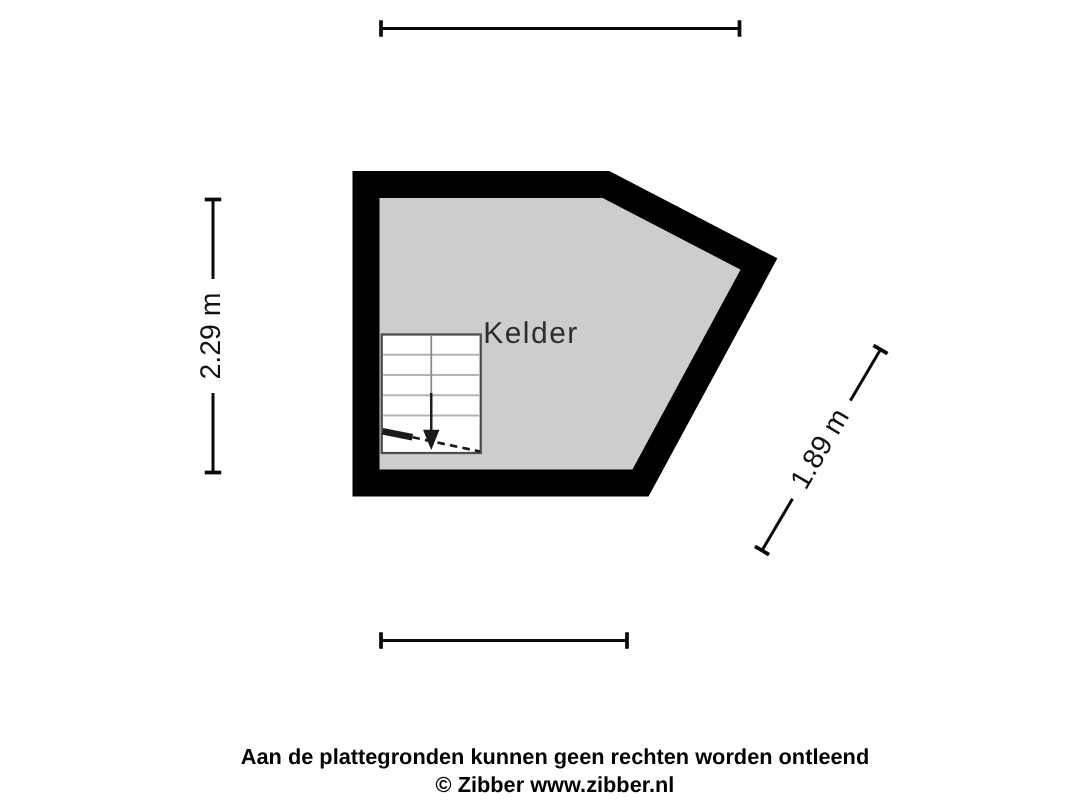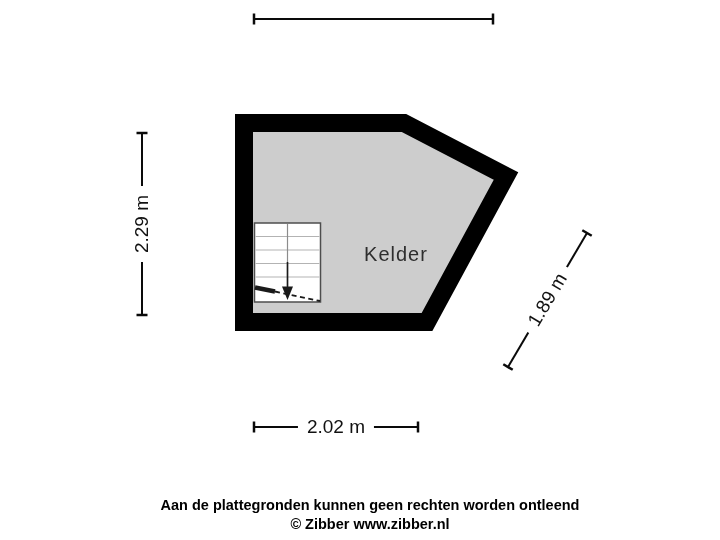--- a/index.html
+++ b/index.html
@@ -86,27 +86,26 @@
         <line x1="582.3" y1="230.2" x2="591.7" y2="235.8" stroke-width="2.5"></line>
       </g>
       <g>
         <line x1="254" y1="427" x2="418" y2="427"></line>
         <line x1="254" y1="421.5" x2="254" y2="432.5" stroke-width="2.5"></line>
         <line x1="418" y1="421.5" x2="418" y2="432.5" stroke-width="2.5"></line>
       </g>
     </g>
   </svg>
 
-  <div class="room-label" style="left:396px; top:223px;margin-top:31px;">Kelder</div>
+  <div class="room-label" style="left:354px; top:223px;">Kelder</div>
 
 
   <div class="dim-label rot-left" style="left:142px; top:224px;">2.29 m</div>
 
   <div class="dim-label rot-right" style="left:548px; top:300px;">1.89 m</div>
 
-  <div class="dim-label" style="left:336px; top:427px;">2.02 m</div>
 
   <div class="footer">
     <div>Aan de plattegronden kunnen geen rechten worden ontleend</div>
     <div>© Zibber www.zibber.nl</div>
   </div>
 
 </div>
 
 </body></html>

